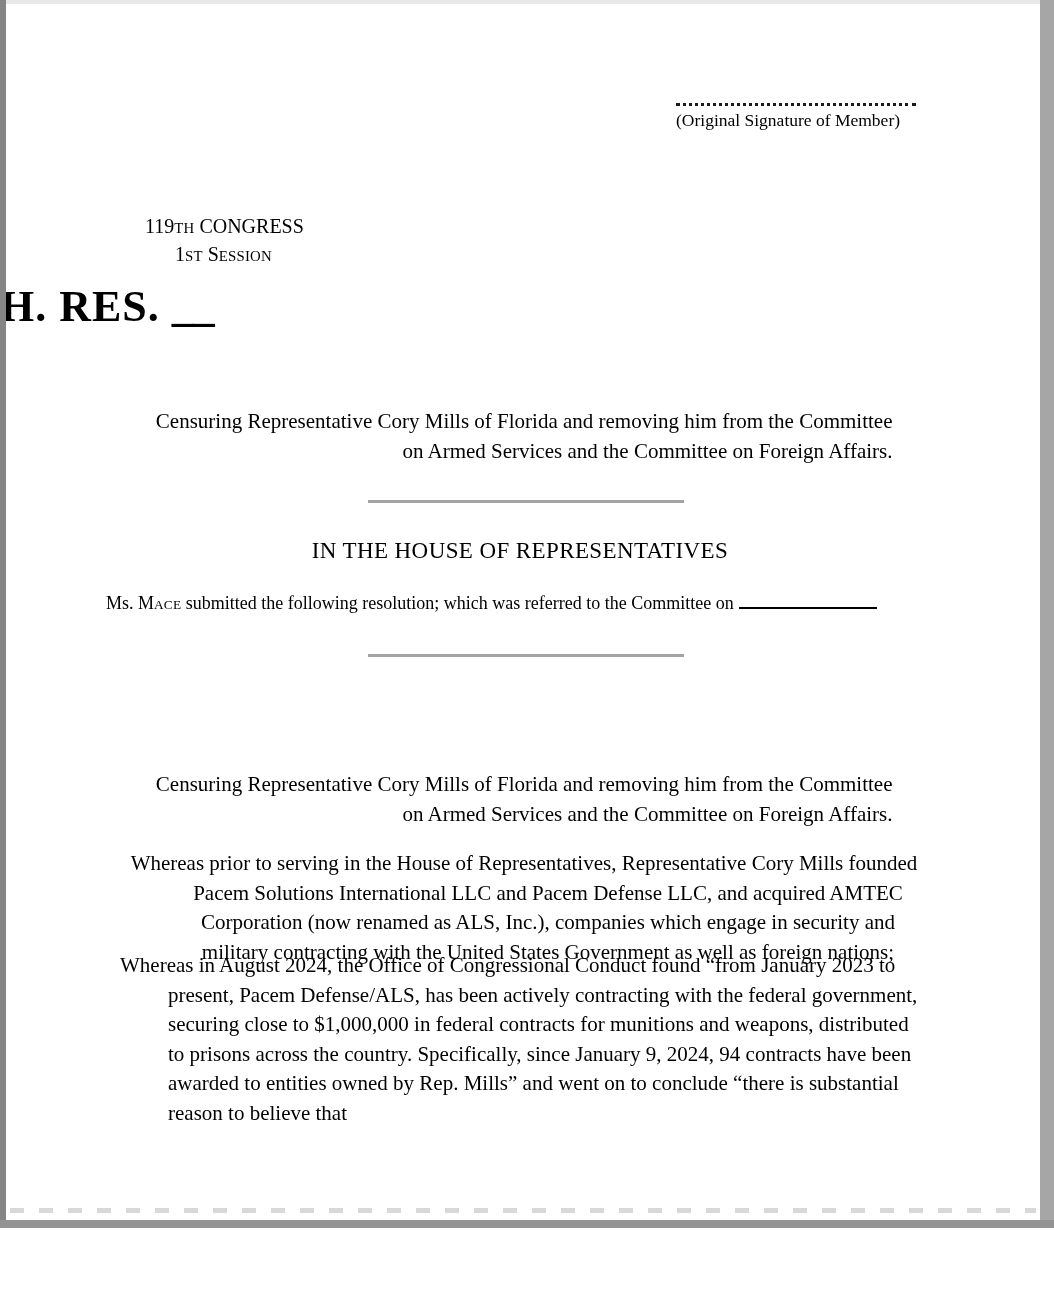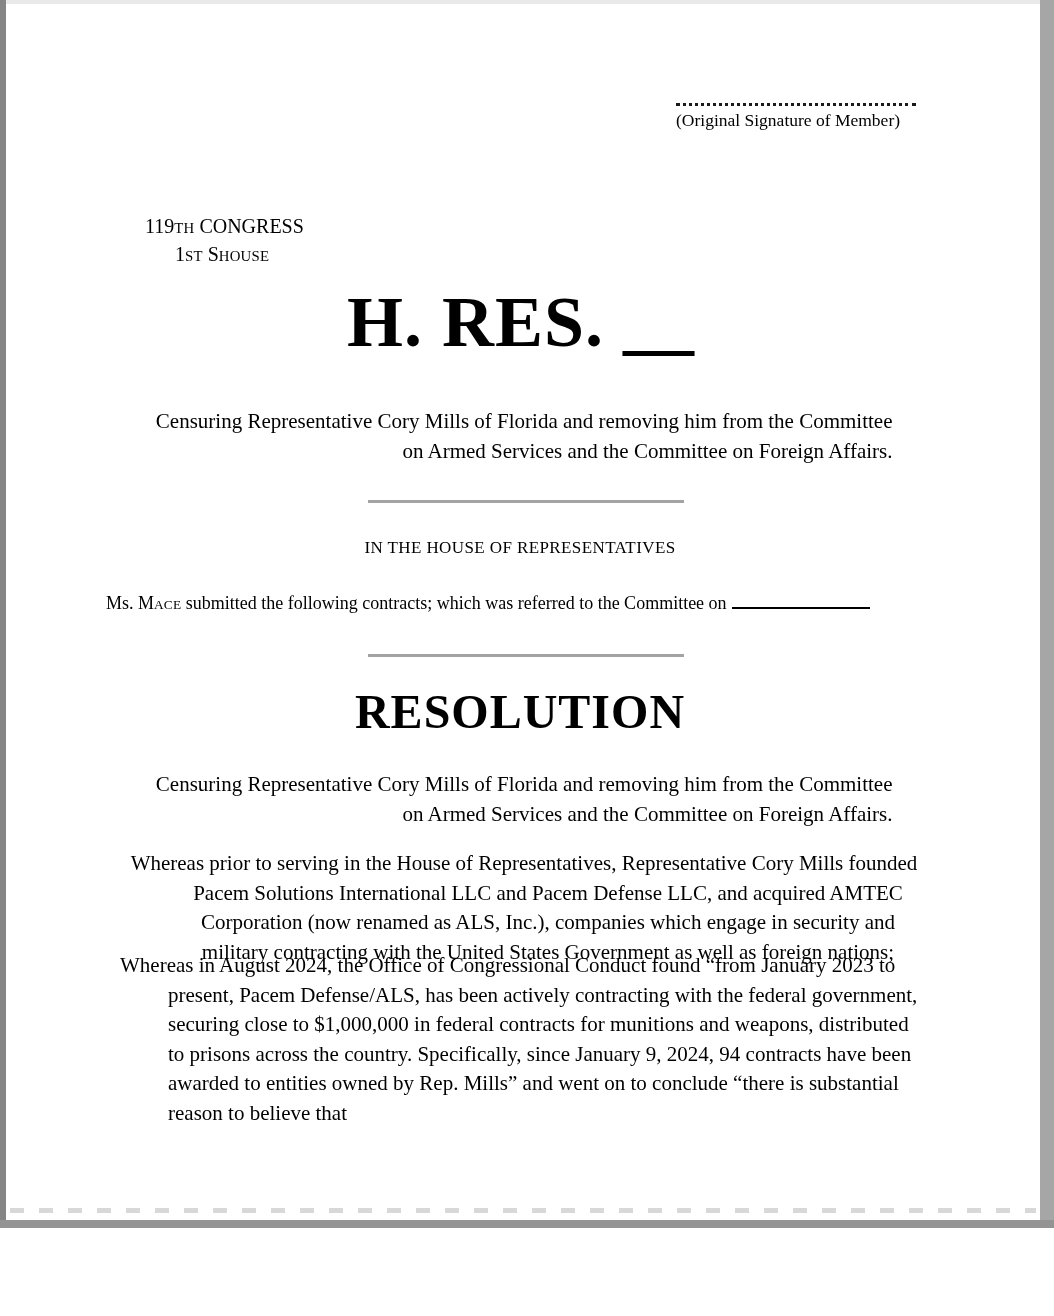--- a/index.html
+++ b/index.html
@@ -35,21 +35,21 @@
   .sig-label { font-size: 17.5px; white-space: nowrap; }
 
   
   .congress-block { position: absolute; top: 213px; left: 145px; font-size: 20px; line-height: 26px; font-family: Liberation Serif, serif; }
   .congress-block .line2 { padding-left: 30px; }
   .sc { font-size: 0.74em; letter-spacing: 0.2px; }
 
   
   .hres-title {
     position: absolute; top: 281px; left: 0; right: 14px;
-    text-align: center; font-size: 72px; font-weight: bold; letter-spacing: 1px;
+    font-size: 44px; font-weight: bold; letter-spacing: 1px;
   }
   .hres-blank { letter-spacing: -1px; }
 
   .resolution-title {
     position: absolute; top: 684px; left: 0; right: 14px;
     text-align: center; font-size: 48px; font-weight: bold; letter-spacing: 1px;
   }
 
   
   .caption-block {
@@ -63,21 +63,21 @@
   
   .h-rule {
     position: absolute; left: 368px; width: 316px; height: 0;
     border-top: 3px solid #a3a3a3;
   }
   .rule-1 { top: 500px; }
   .rule-2 { top: 654px; }
 
   .house-heading {
     position: absolute; top: 538px; left: 0; right: 14px;
-    text-align: center; font-size: 17px; letter-spacing: 0.4px;
+    text-align: center; font-size: 23px; letter-spacing: 0.4px;
   }
 
   
   .submission-line {
     position: absolute; top: 591px; left: 106px; width: 810px;
     font-size: 18px; line-height: 24px;
   }
   .committee-blank {
     display: inline-block; width: 138px; height: 14px;
     border-bottom: 2px solid #000; margin-left: 5px;
@@ -99,38 +99,37 @@
 <div class="viewport">
   <div class="page">
 
     <div class="sig-block">
       <div class="sig-dots"></div>
       <div class="sig-label">(Original Signature of Member)</div>
     </div>
 
     <div class="congress-block">
       <div class="line1"><span>119</span><span class="sc">TH</span><span> CONGRESS</span></div>
-      <div class="line2"><span>1</span><span class="sc">ST</span><span> S</span><span class="sc">HOUSE</span></div>
+      <div class="line2"><span>1</span><span class="sc">ST</span><span> S</span><span class="sc">ESSION</span></div>
     </div>
 
     <div class="hres-title"><span>H. RES. </span><span class="hres-blank">__</span></div>
 
     <div class="caption-block caption-1">
       <div class="inner">Censuring Representative Cory Mills of Florida and removing him from the Committee on Armed Services and the Committee on Foreign Affairs.</div>
     </div>
 
     <div class="h-rule rule-1"></div>
 
     <div class="house-heading">IN THE HOUSE OF REPRESENTATIVES</div>
 
-    <div class="submission-line"><span>Ms. M</span><span class="sc">ACE</span><span> submitted the following contracts; which was referred to the Committee on</span><span class="committee-blank"></span></div>
+    <div class="submission-line"><span>Ms. M</span><span class="sc">ACE</span><span> submitted the following resolution; which was referred to the Committee on</span><span class="committee-blank"></span></div>
 
     <div class="h-rule rule-2"></div>
 
-    <div class="resolution-title">RESOLUTION</div>
 
     <div class="caption-block caption-2">
       <div class="inner">Censuring Representative Cory Mills of Florida and removing him from the Committee on Armed Services and the Committee on Foreign Affairs.</div>
     </div>
 
     <div class="whereas whereas-1">Whereas prior to serving in the House of Representatives, Representative Cory Mills founded Pacem Solutions International LLC and Pacem Defense LLC, and acquired AMTEC Corporation (now renamed as ALS, Inc.), companies which engage in security and military contracting with the United States Government as well as foreign nations;</div>
 
     <div class="whereas whereas-2">Whereas in August 2024, the Office of Congressional Conduct found “from January 2023 to present, Pacem Defense/ALS, has been actively contracting with the federal government, securing close to $1,000,000 in federal contracts for munitions and weapons, distributed to prisons across the country. Specifically, since January 9, 2024, 94 contracts have been awarded to entities owned by Rep. Mills” and went on to conclude “there is substantial reason to believe that</div>
 
   </div>

